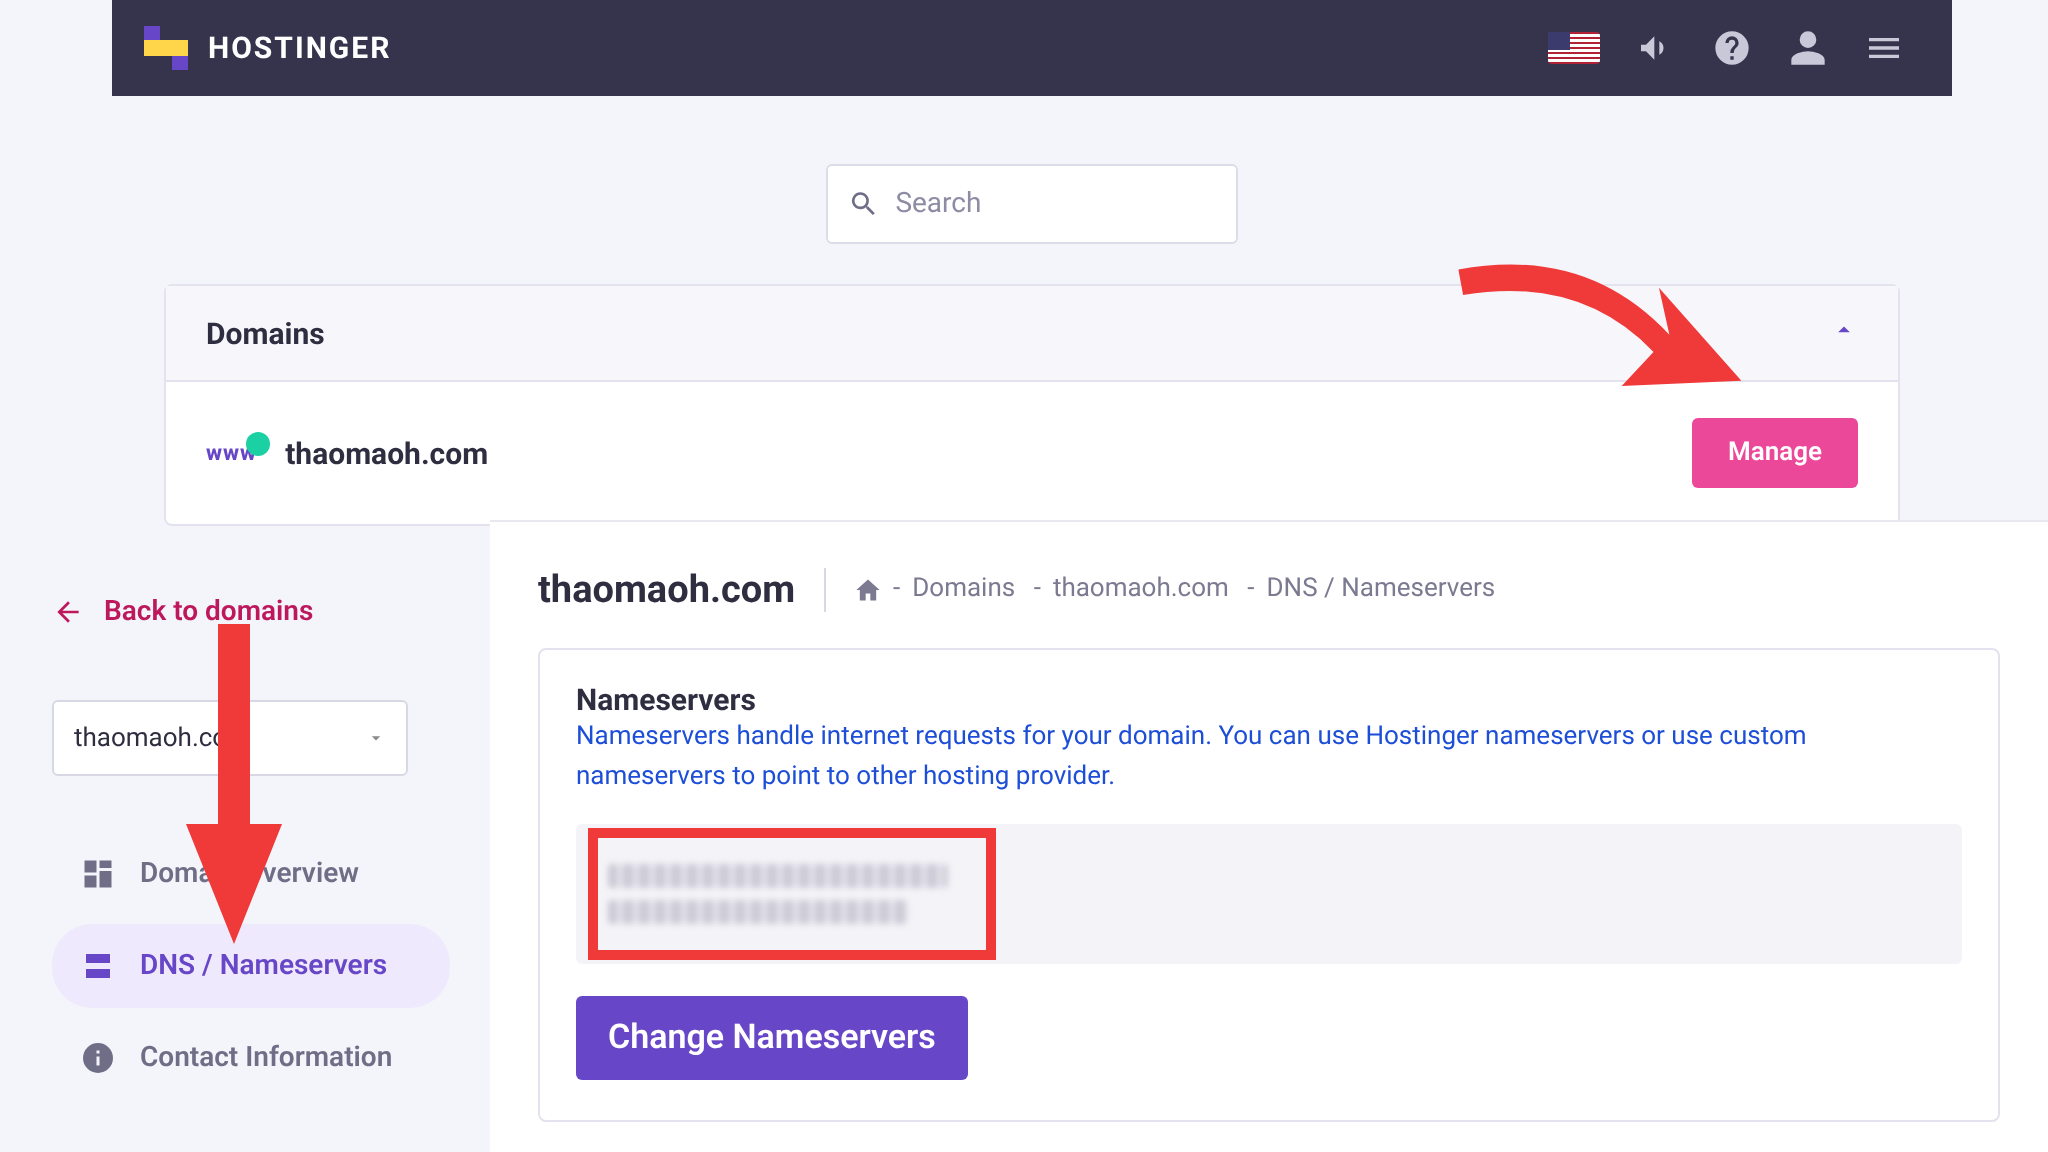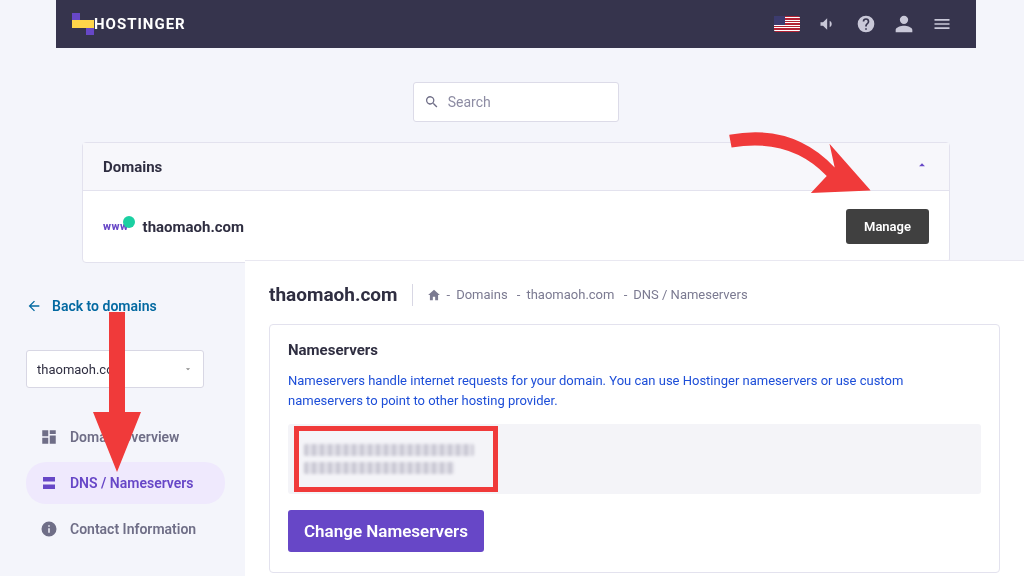--- a/index.html
+++ b/index.html
@@ -1,20 +1,20 @@
 <!DOCTYPE html>
 <html><head>
   <meta charset="utf-8">
   <style>
     * { margin: 0; padding: 0; box-sizing: border-box; font-family: -apple-system, BlinkMacSystemFont, "Segoe UI", Roboto, Helvetica, Arial, sans-serif; }
     body { width: 1024px; height: 576px; background: #f4f5fb; overflow: hidden; position: relative; }
 
     
     .topbar { height: 48px; background: #36344d; display: flex; align-items: center; padding: 0 24px 0 16px; color: #fff; position: relative; left: 56px; width: 920px; }
-    .logo-wrap { display: flex; align-items: center; gap: 0; }
+    .logo-wrap { display: flex; align-items: center; gap: 10px; }
     .logo-glyph { width: 22px; height: 22px; position: relative; }
     .logo-glyph .bar-top { position: absolute; left: 0; top: 0; width: 8px; height: 14px; background: #6747c7; }
     .logo-glyph .bar-bot { position: absolute; right: 0; bottom: 0; width: 8px; height: 14px; background: #6747c7; }
     .logo-glyph .mid { position: absolute; left: 0; top: 7px; width: 22px; height: 8px; background: #ffd54a; }
     .brand { font-weight: 700; letter-spacing: 1px; font-size: 15px; }
     .top-actions { margin-left: auto; display: flex; align-items: center; gap: 18px; }
     .flag { width: 26px; height: 16px; background: linear-gradient(#b22234 0 7.7%, #fff 7.7% 15.4%, #b22234 15.4% 23.1%, #fff 23.1% 30.8%, #b22234 30.8% 38.5%, #fff 38.5% 46.2%, #b22234 46.2% 53.8%, #fff 53.8% 61.5%, #b22234 61.5% 69.2%, #fff 69.2% 76.9%, #b22234 76.9% 84.6%, #fff 84.6% 92.3%, #b22234 92.3% 100%); position: relative; border-radius: 2px; }
     .flag::before { content: ""; position: absolute; left: 0; top: 0; width: 11px; height: 9px; background: #3c3b6e; }
     .icon-btn { color: #c9c8d8; cursor: pointer; display: flex; }
     .icon-btn svg { width: 20px; height: 20px; fill: currentColor; }
@@ -30,45 +30,45 @@
 
     .domain-card { background: #fff; border: 1px solid #e3e2ee; border-radius: 4px; }
     .domain-card-head { display: flex; align-items: center; justify-content: space-between; padding: 14px 20px; background: #f7f7fb; border-bottom: 1px solid #e3e2ee; }
     .domain-card-head h3 { font-size: 15px; font-weight: 700; color: #2f2e41; }
     .chev { color: #6747c7; }
     .chev svg { width: 14px; height: 14px; fill: currentColor; }
     .domain-row { display: flex; align-items: center; padding: 18px 20px; gap: 14px; }
     .www-badge { font-size: 11px; font-weight: 800; color: #6747c7; position: relative; letter-spacing: 0.5px; }
     .www-badge .dot { position: absolute; right: -6px; top: -4px; width: 12px; height: 12px; border-radius: 50%; background: #1bd0a2; }
     .domain-name { font-size: 15px; font-weight: 700; color: #2f2e41; }
-    .manage-btn { margin-left: auto; background: #404040; color: #fff; border: none; padding: 10px 18px; font-size: 13px; font-weight: 600; border-radius: 3px; cursor: pointer; }
+    .manage-btn { margin-left: auto; background: #ec4899; color: #fff; border: none; padding: 10px 18px; font-size: 13px; font-weight: 600; border-radius: 3px; cursor: pointer; }
 
     
     .lower { position: absolute; left: 0; top: 260px; height: 320px; width: 1024px; display: flex; }
 
     .sidebar { width: 245px; background: transparent; padding: 38px 20px 0 26px; position: relative; }
-    .back-link { display: flex; align-items: center; gap: 10px; color: #0369a1; font-size: 14px; font-weight: 600; cursor: pointer; margin-bottom: 36px; }
+    .back-link { display: flex; align-items: center; gap: 10px; color: #be185d; font-size: 14px; font-weight: 600; cursor: pointer; margin-bottom: 36px; }
     .back-link svg { width: 16px; height: 16px; fill: currentColor; }
 
     .domain-select { border: 1px solid #d8d7e4; border-radius: 3px; height: 38px; display: flex; align-items: center; justify-content: space-between; padding: 0 10px; font-size: 13px; color: #2f2e41; background: #fff; cursor: pointer; margin-bottom: 28px; width: 178px; }
     .domain-select svg { width: 10px; height: 10px; fill: #888; }
 
     .side-item { display: flex; align-items: center; gap: 12px; padding: 12px 14px; color: #6f6e87; font-size: 14px; font-weight: 600; cursor: pointer; border-radius: 20px; margin-bottom: 4px; }
     .side-item svg { width: 18px; height: 18px; fill: currentColor; }
     .side-item.active { background: #efe9fd; color: #6747c7; }
 
     .content { flex: 1; background: #fff; border-top: 1px solid #e9e8f1; padding: 22px 24px 0 24px; position: relative; }
     .content-head { display: flex; align-items: center; gap: 14px; margin-bottom: 18px; flex-wrap: wrap; }
     .content-head h2 { font-size: 19px; font-weight: 700; color: #2f2e41; }
     .divider-v { width: 1px; height: 22px; background: #d8d7e4; }
     .crumb { display: flex; align-items: center; gap: 6px; color: #7b7a91; font-size: 13px; }
     .crumb svg { width: 14px; height: 14px; fill: #7b7a91; }
 
     .ns-card { border: 1px solid #e3e2ee; border-radius: 4px; padding: 16px 18px 20px; }
-    .ns-card h4 { font-size: 15px; font-weight: 700; color: #2f2e41; margin-bottom: 12px; }
+    .ns-card h4 { font-size: 15px; font-weight: 700; color: #2f2e41; margin-bottom: 0; }
     .ns-card p { font-size: 13px; color: #1d4ed8; line-height: 1.5; margin-bottom: 14px; }
     .ns-values { background: #f4f4f8; border-radius: 3px; padding: 14px 16px; margin-bottom: 16px; position: relative; }
     .ns-values .blur-line { height: 12px; width: 170px; background: repeating-linear-gradient(90deg, #c9c8d3 0 4px, #e0dfe8 4px 8px); border-radius: 2px; margin: 6px 0; filter: blur(1.5px); }
     .ns-values .blur-line.short { width: 150px; }
     .redbox { position: absolute; left: 6px; top: 2px; width: 204px; height: 66px; border: 5px solid #f03a3a; pointer-events: none; }
     .change-btn { background: #6747c7; color: #fff; border: none; padding: 11px 16px; font-size: 17px; font-weight: 600; border-radius: 3px; cursor: pointer; }
 
     
     .arrow { position: absolute; pointer-events: none; }
     .arrow svg { fill: #f03a3a; }

